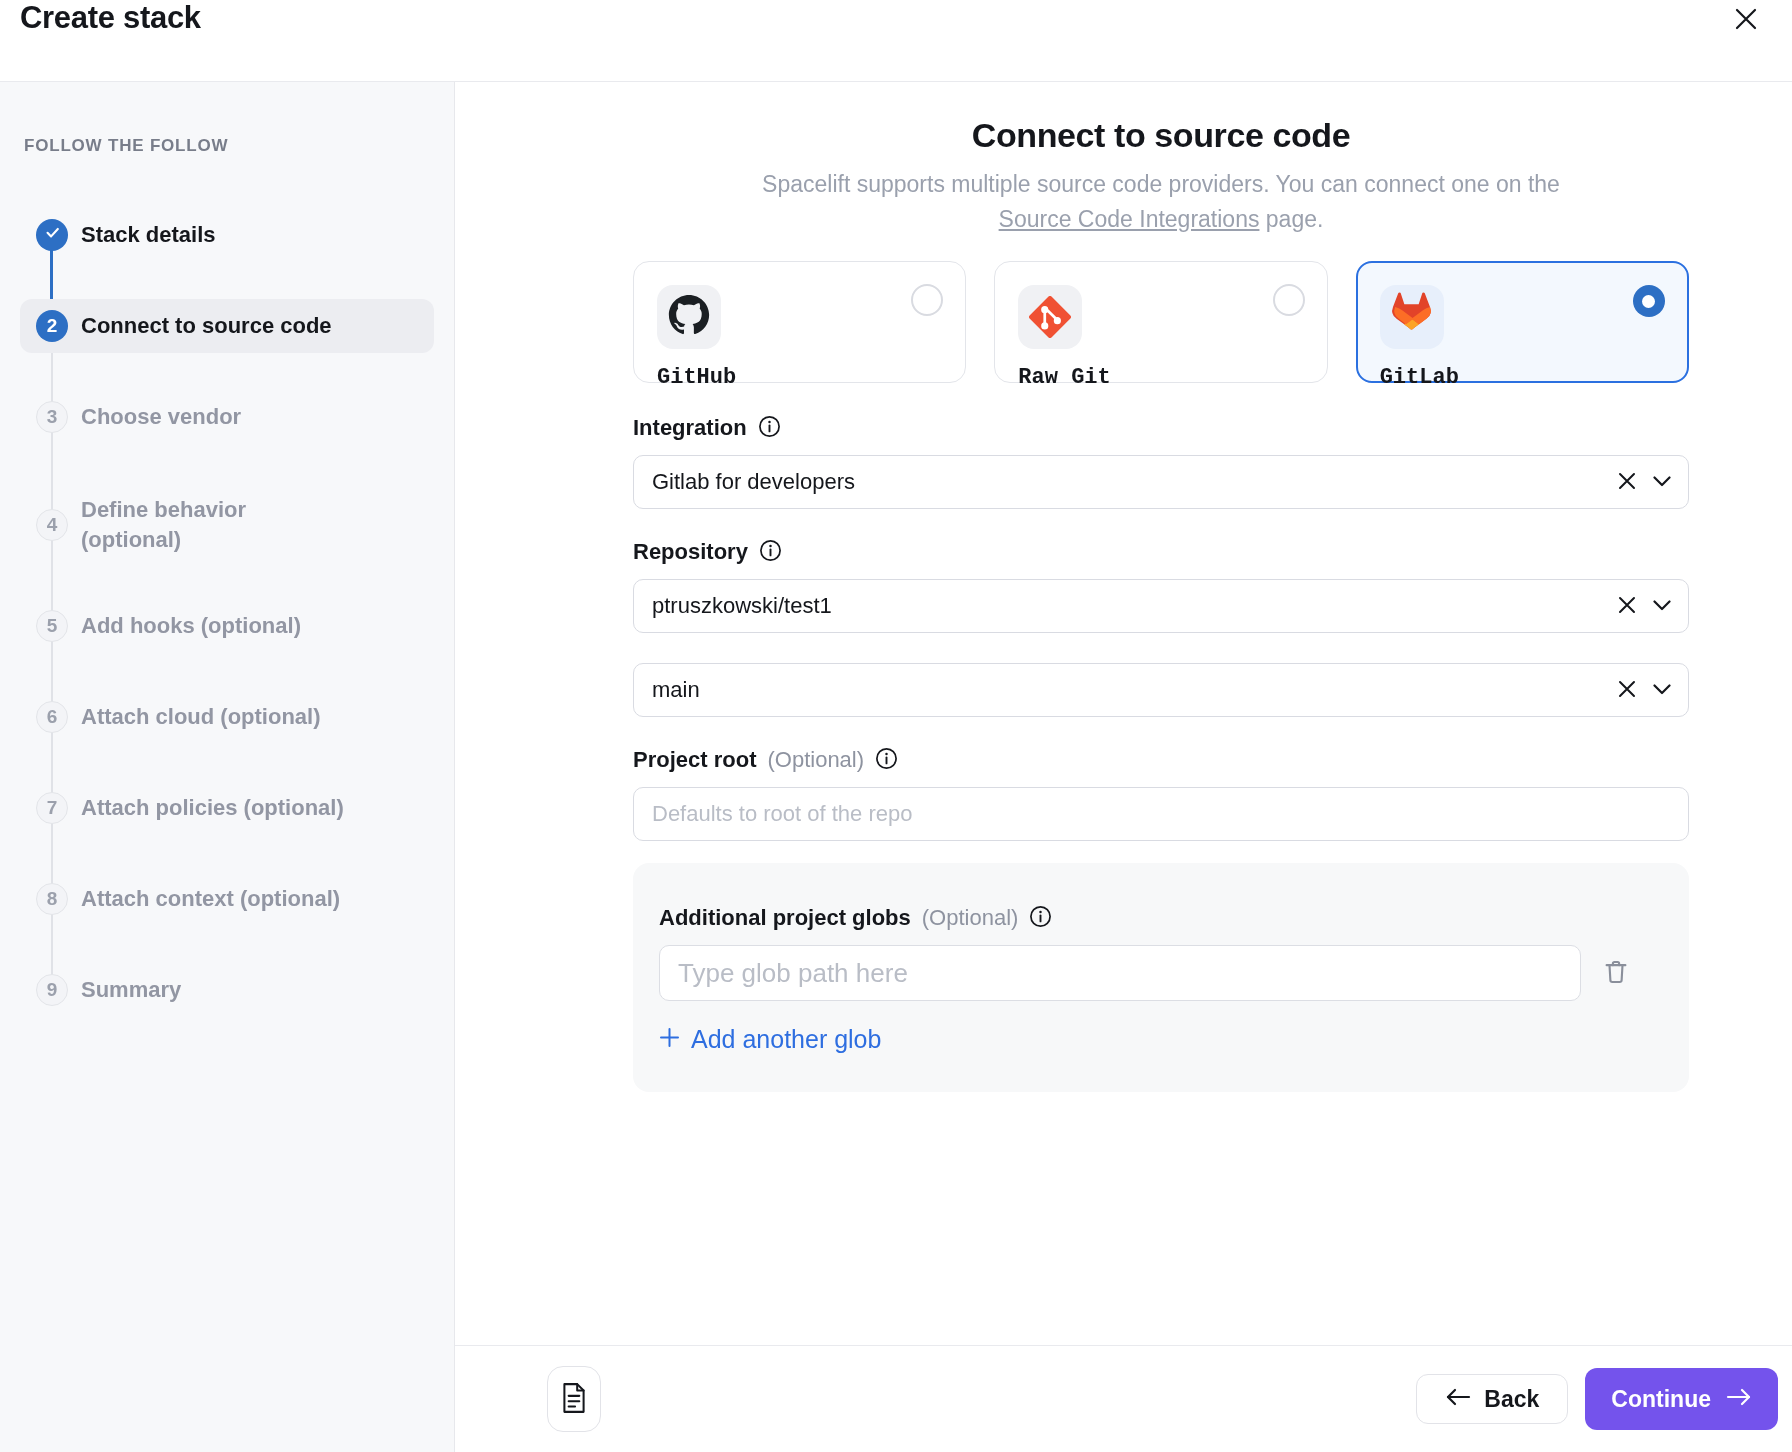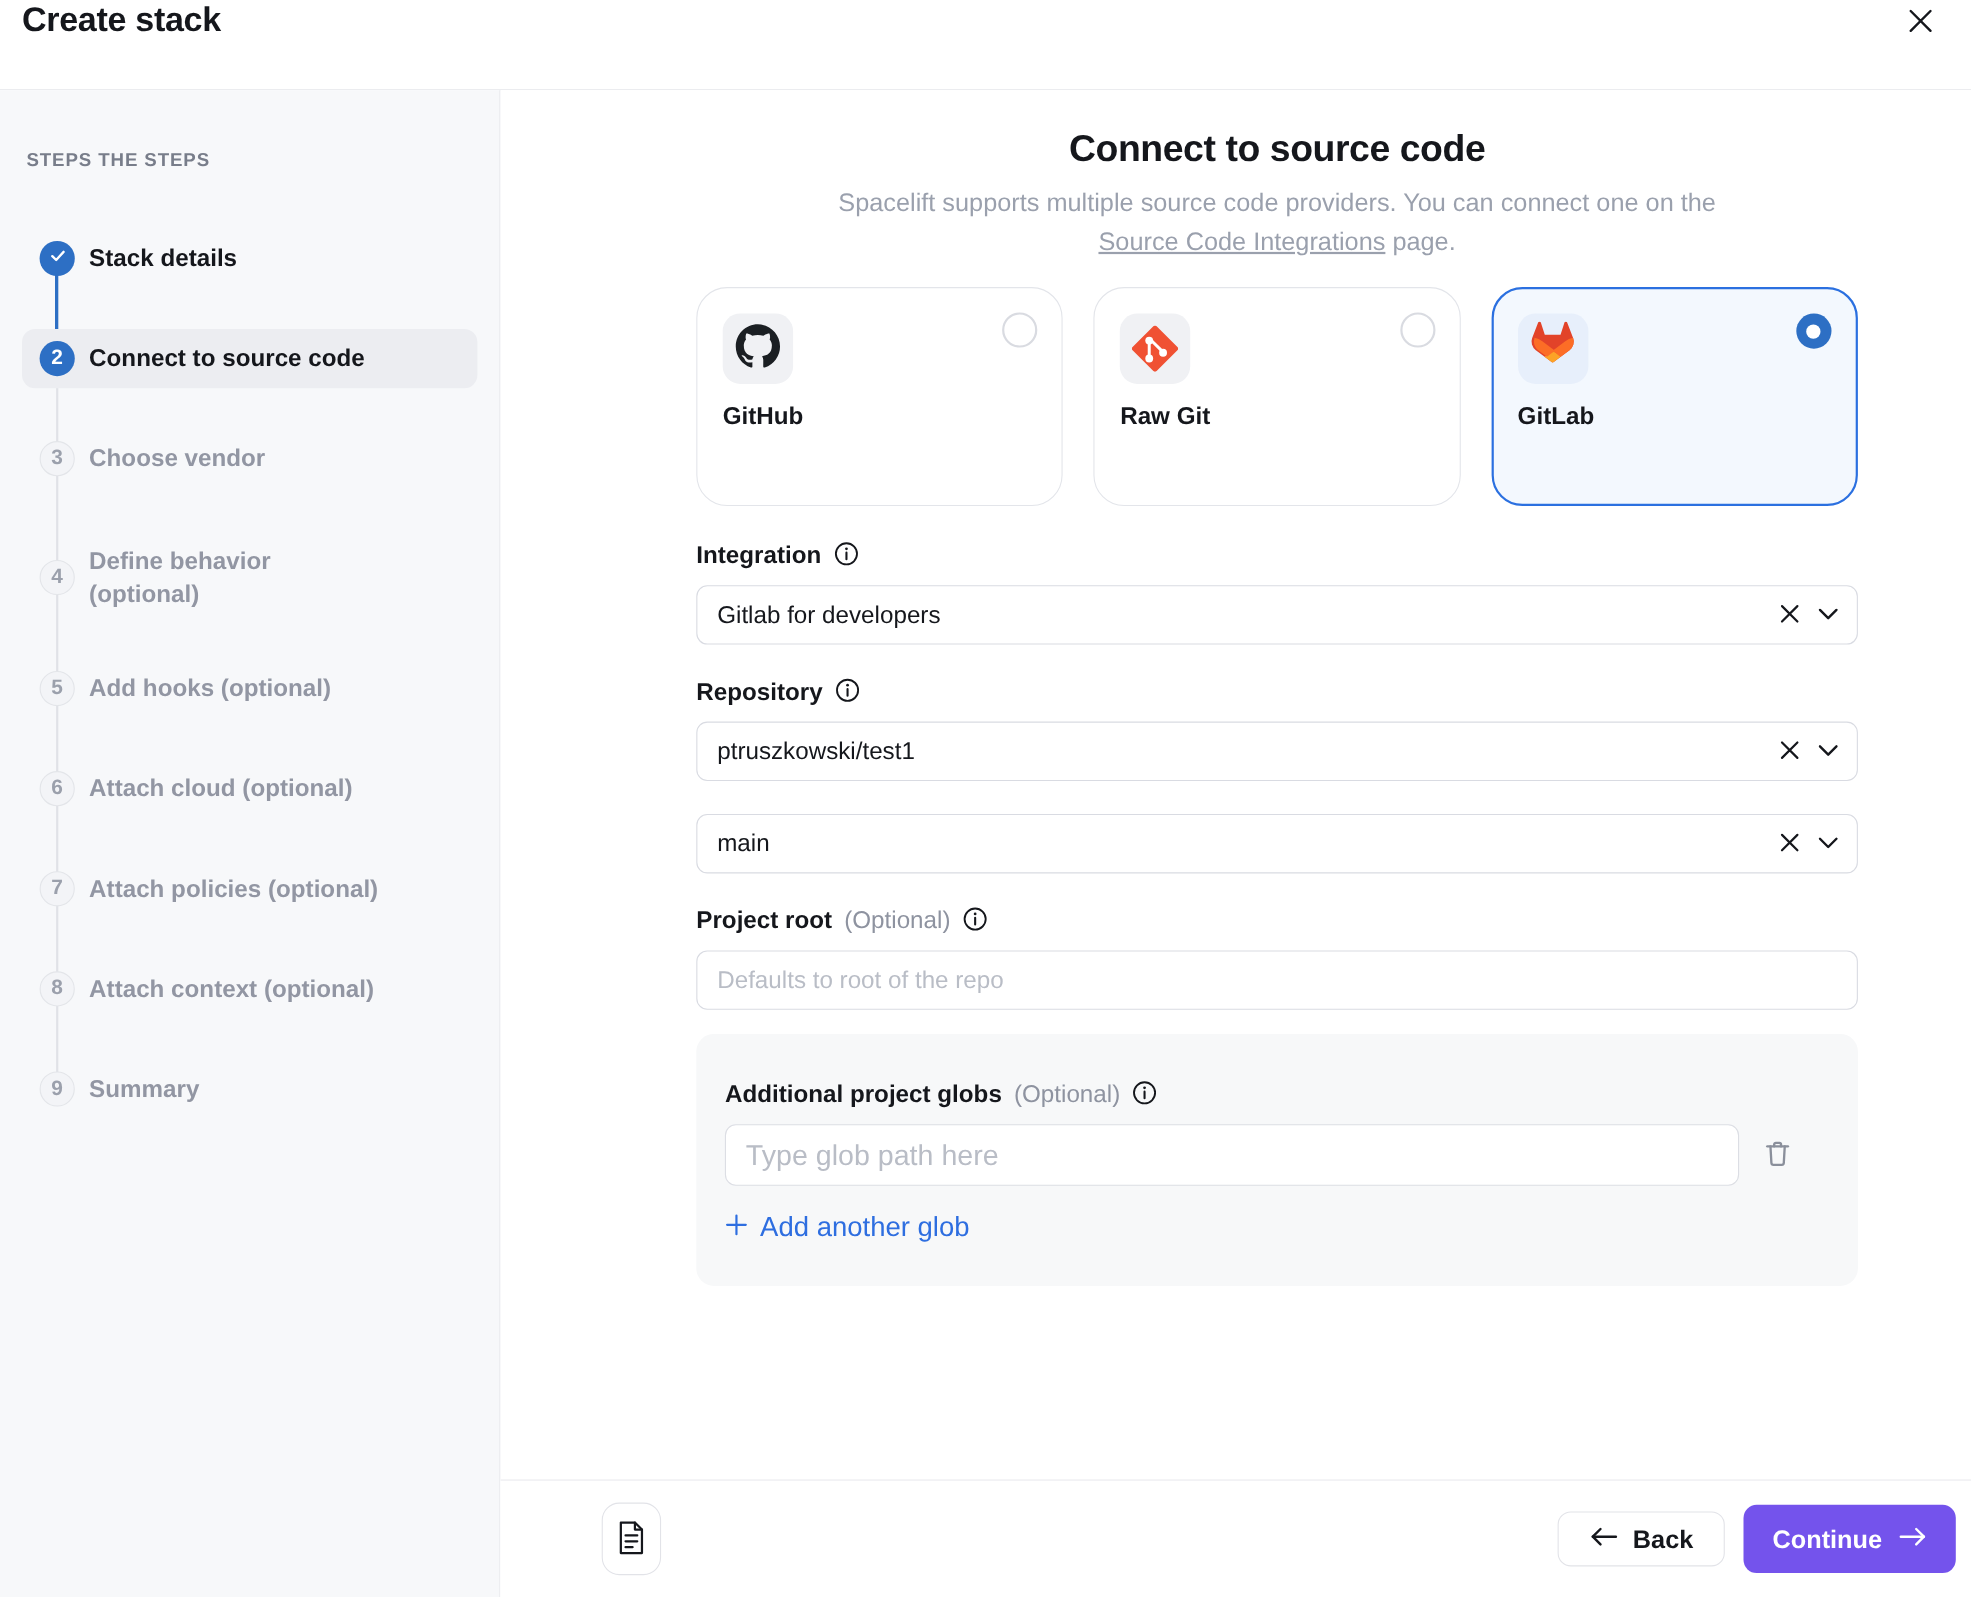--- a/index.html
+++ b/index.html
@@ -35,21 +35,21 @@
   .main { flex:1; display:flex; flex-direction:column; min-width:0; background:#fff; }
   .main-scroll { flex:1; padding-top:34px; overflow:hidden; }
   .content { width:1056px; margin-left:178px; }
 
   .page-title { font-size:34px; font-weight:700; letter-spacing:-0.4px; text-align:center; color:#15171c; }
   .page-subtitle { margin-top:12px; text-align:center; font-size:23px; line-height:35px; color:#9aa0ad; }
   .page-subtitle a { color:#9aa0ad; text-decoration:underline; cursor:pointer; }
 
   
   .cards { display:flex; gap:28px; margin-top:24px; }
-  .card { flex:1; height:199px; background:#fff; border:1px solid #e3e5ea; border-radius:28px; padding:23px; position:relative; cursor:pointer; }
+  .card { flex:1; height:122px; background:#fff; border:1px solid #e3e5ea; border-radius:16px; padding:23px; position:relative; cursor:pointer;font-family:Liberation Mono, monospace; }
   .card.selected { border:2px solid #2b70e0; background:#f3f8fe; padding:22px; }
   .tile { width:64px; height:64px; border-radius:16px; background:#f0f1f4; display:flex; align-items:center; justify-content:center; }
   .card.selected .tile { background:#e7effb; }
   .card-label { margin-top:16px; font-size:22px; font-weight:700; color:#15171c; }
   .radio { position:absolute; top:22px; right:22px; width:32px; height:32px; border-radius:50%; border:2px solid #d9dbe1; background:#fff; cursor:pointer; }
   .radio.checked { border:none; background:#2d6fc4; }
   .radio.checked::after { content:""; position:absolute; left:50%; top:50%; width:13px; height:13px; margin:-6.5px 0 0 -6.5px; border-radius:50%; background:#fff; }
   .git-diamond-svg { display:block; }
 
   
@@ -91,21 +91,21 @@
         <svg width="26" height="26" viewBox="0 0 26 26" fill="none">
             <path d="M4 4L22 22M22 4L4 22" stroke="#15171c" stroke-width="2.2" stroke-linecap="round"></path>
           </svg>
       </span>
     </button>
   </div>
 
   <div class="modal-body">
 
     <div class="sidebar">
-      <div class="sidebar-heading">STEPS THE STEPS</div>
+      <div class="sidebar-heading">FOLLOW THE FOLLOW</div>
       <div class="steps">
         <div class="timeline-blue"></div>
         <div class="timeline-gray"></div>
 
         <div class="step-row completed">
           <div class="step-circle done">
             <span>
               <svg width="17" height="17" viewBox="0 0 24 24" fill="none">
                   <path d="M5 12.5l5 5L19.5 7" stroke="#fff" stroke-width="3" stroke-linecap="round" stroke-linejoin="round"></path>
                 </svg>

